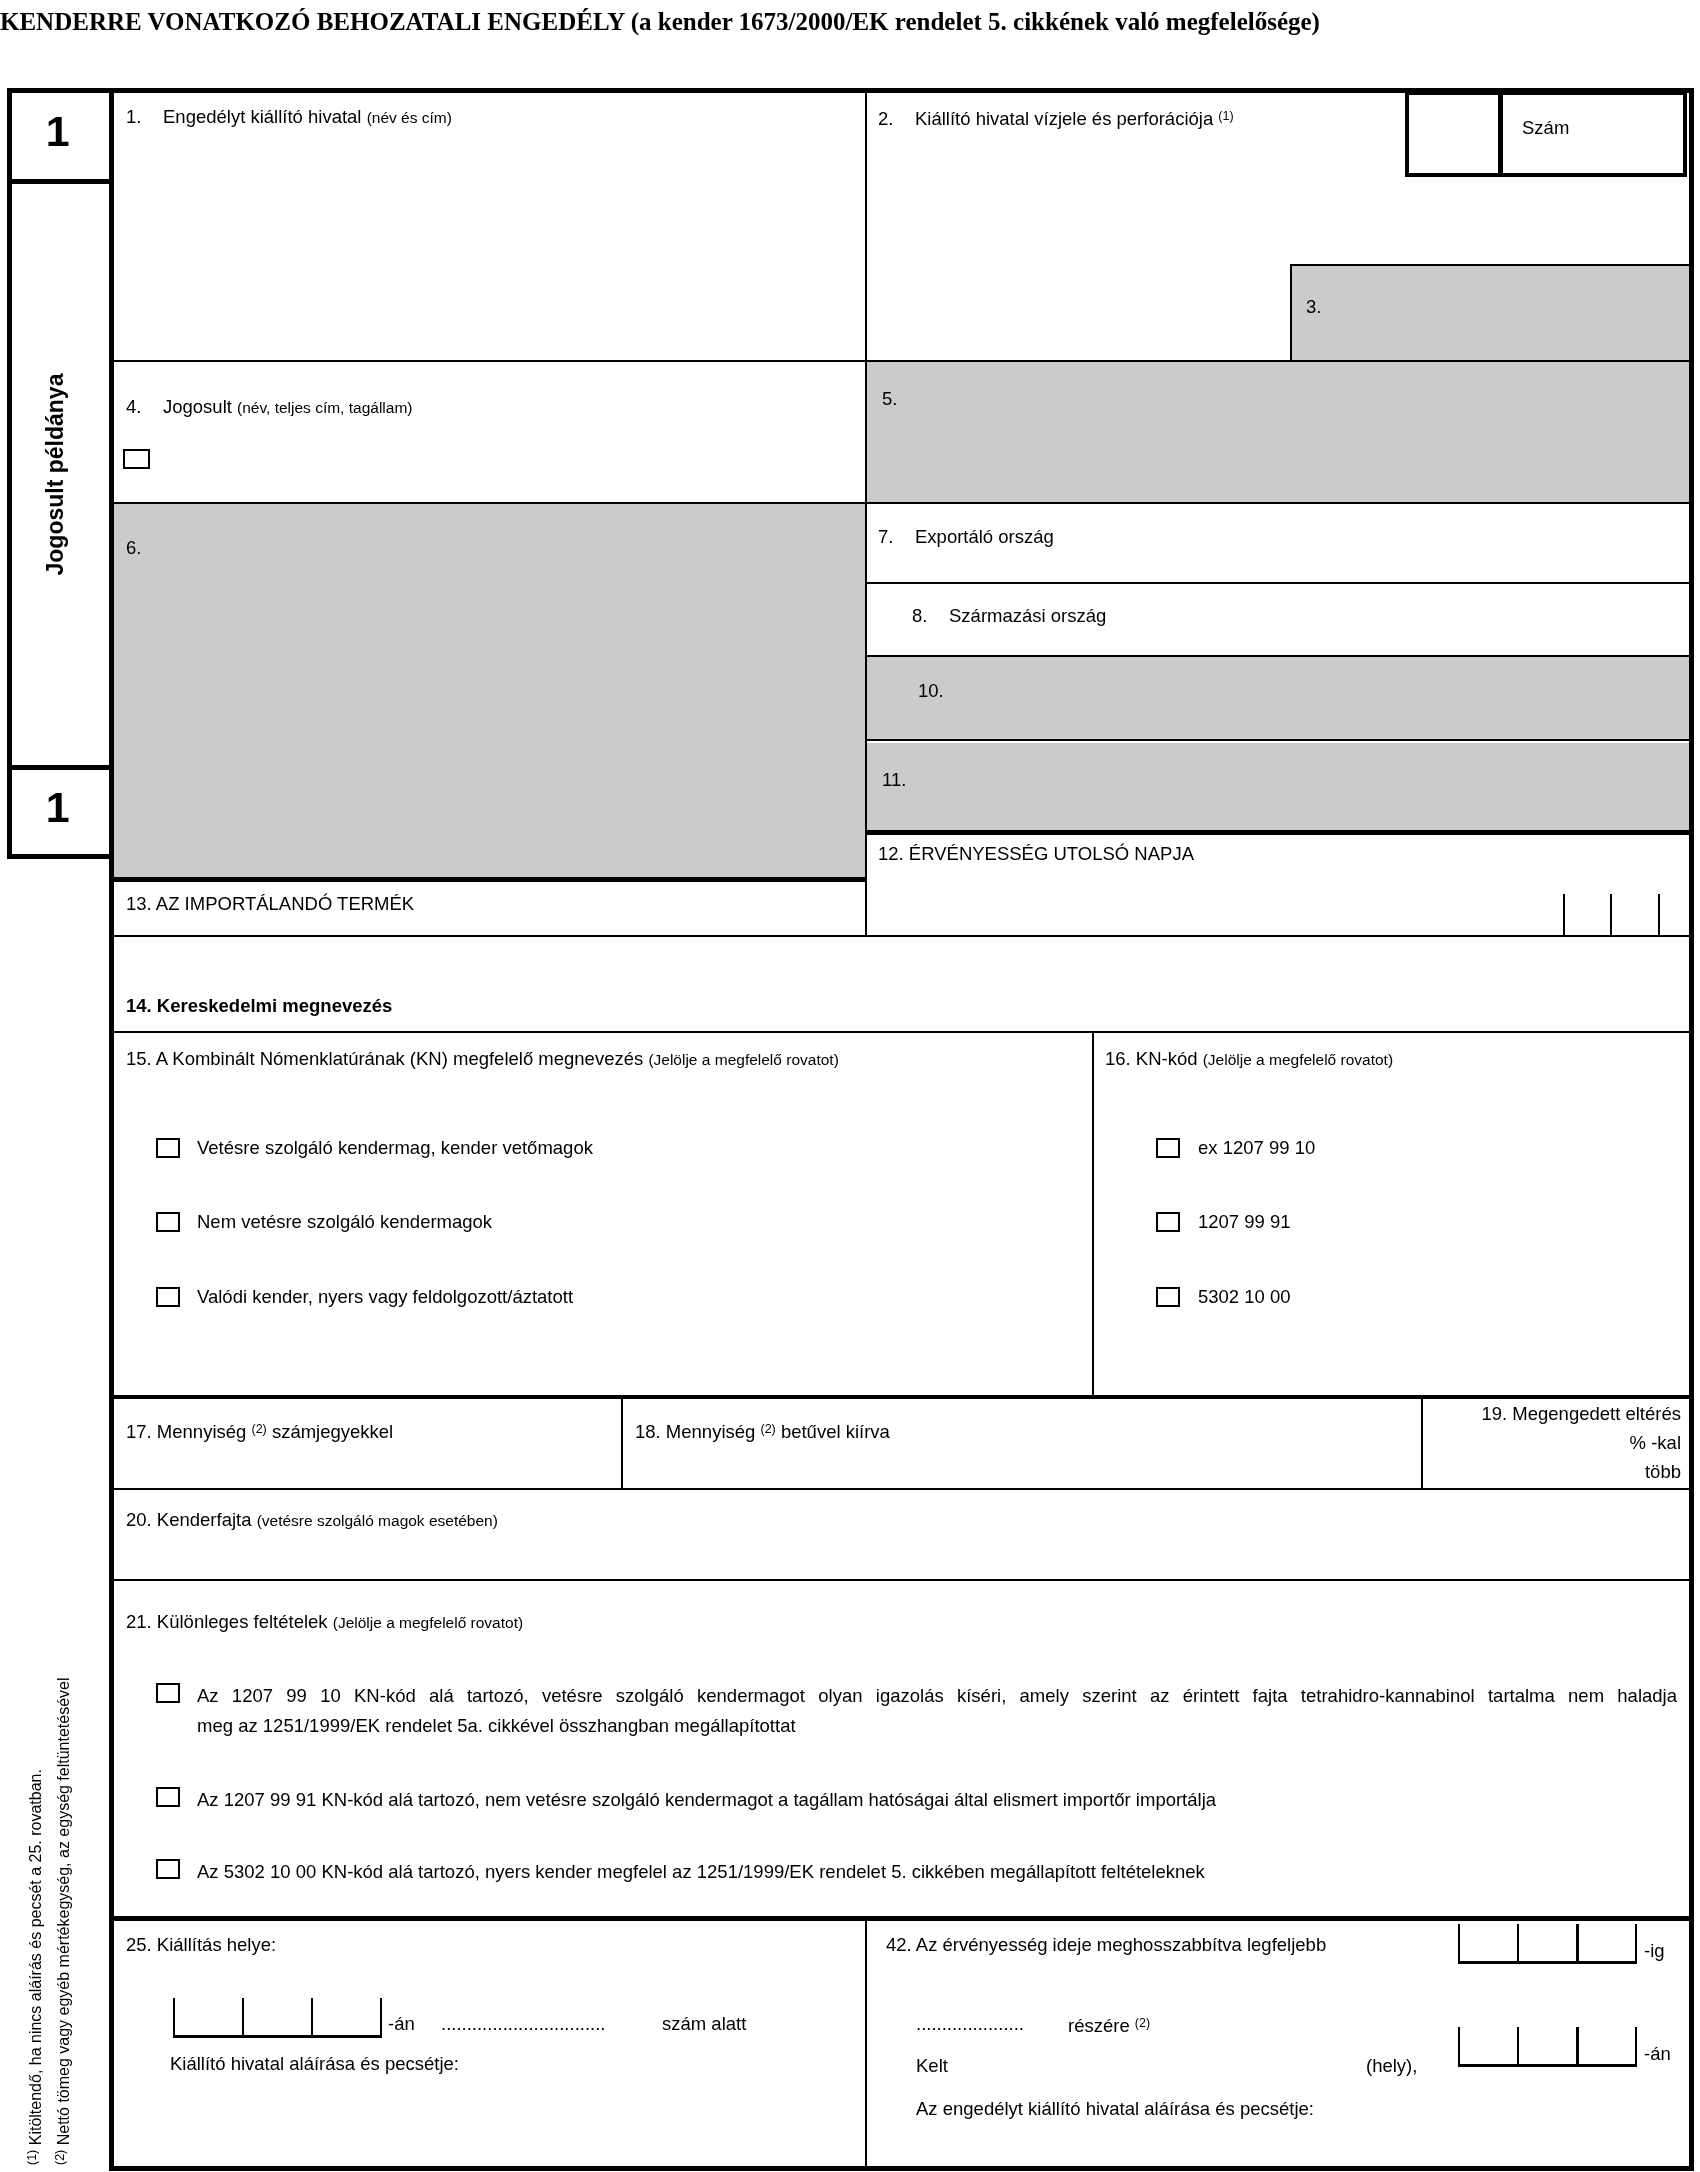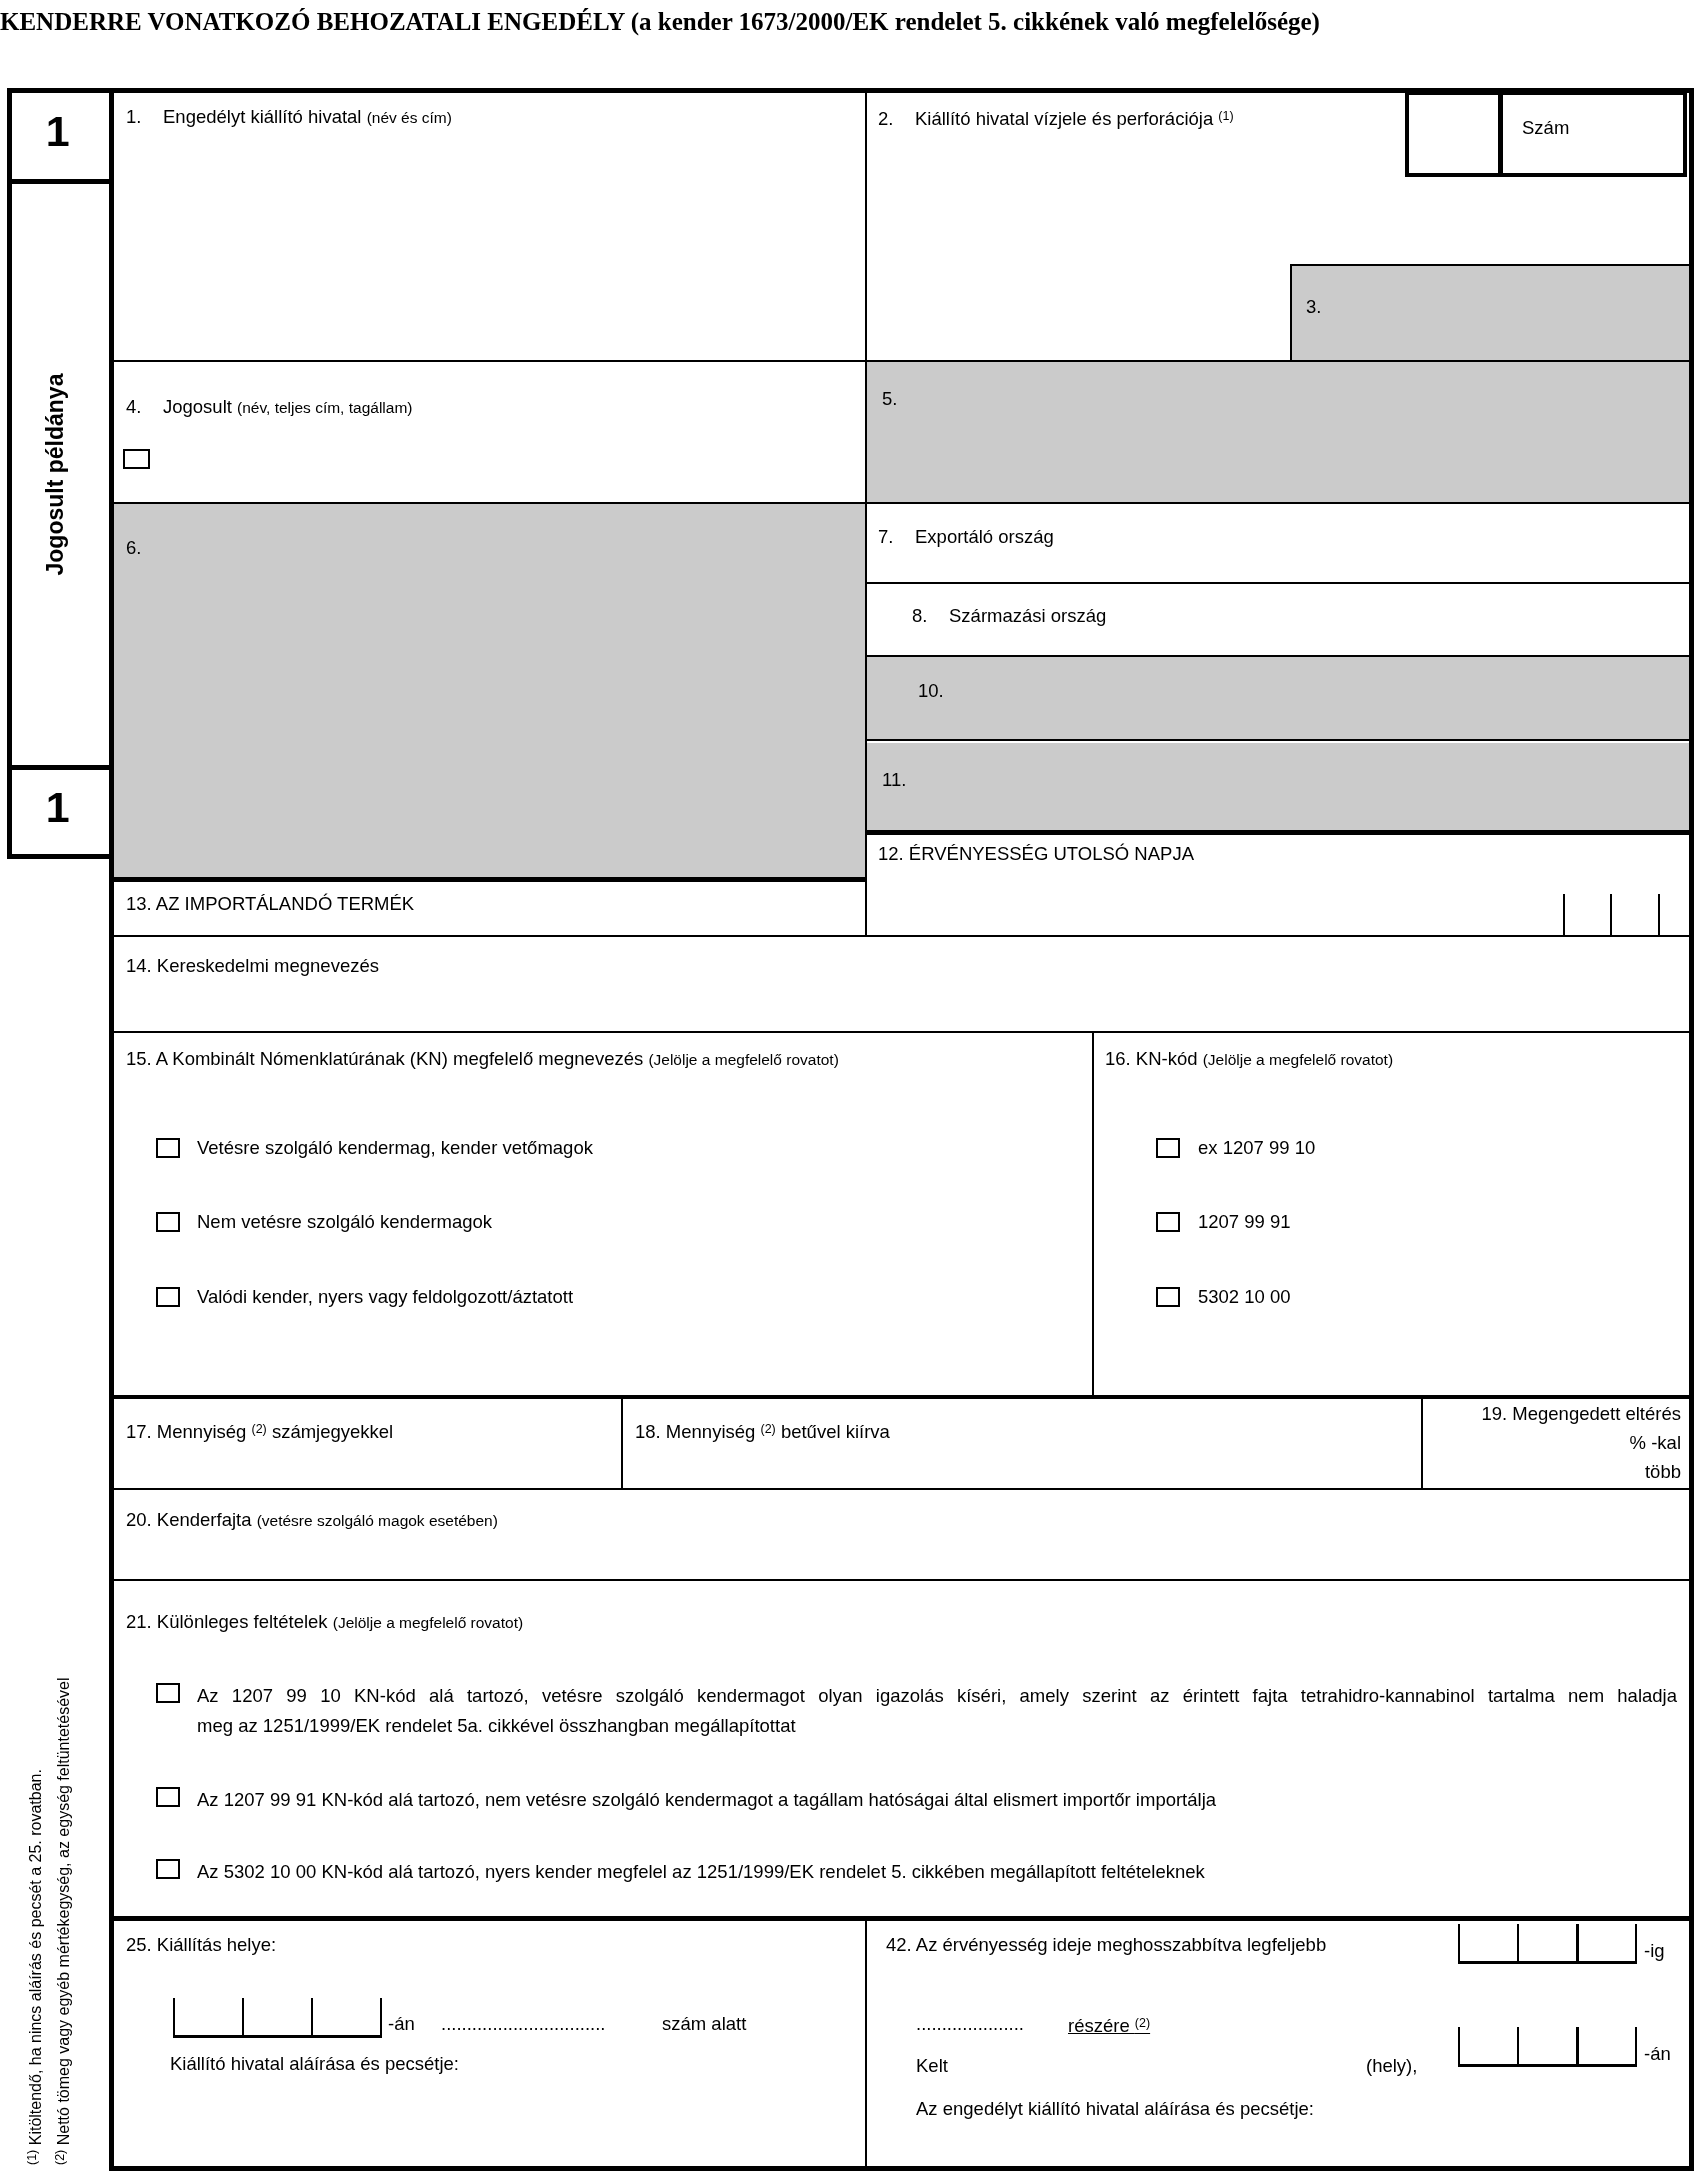--- a/index.html
+++ b/index.html
@@ -98,21 +98,21 @@
   <div class="lbl" style="left:878px;top:525px;"><span class="num">7.</span><span>Exportáló ország</span></div>
   <div class="lbl" style="left:912px;top:604px;"><span class="num">8.</span><span>Származási ország</span></div>
   <div class="lbl" style="left:882px;top:679px;margin-left:36px;">10.</div>
   <div class="lbl" style="left:882px;top:768px;">11.</div>
   <div class="lbl caps" style="left:878px;top:842px;">12. ÉRVÉNYESSÉG UTOLSÓ NAPJA</div>
   <div class="tick12" style="left:1563px;top:894px;"></div>
   <div class="tick12" style="left:1610px;top:894px;"></div>
   <div class="tick12" style="left:1658px;top:894px;"></div>
 
   <div class="lbl caps" style="left:126px;top:892px;">13. AZ IMPORTÁLANDÓ TERMÉK</div>
-  <div class="lbl" style="left:126px;top:954px;">14. Kereskedelmi megnevezés</div>
+  <div class="lbl" style="left:126px;top:994px;font-weight:bold;">14. Kereskedelmi megnevezés</div>
 
   <div class="lbl" style="left:126px;top:1047px;"><span>15. A Kombinált Nómenklatúrának (KN) megfelelő megnevezés </span><span class="sub">(Jelölje a megfelelő rovatot)</span></div>
   <div class="cb" style="left:156px;top:1138px;"></div>
   <div class="lbl" style="left:197px;top:1136px;">Vetésre szolgáló kendermag, kender vetőmagok</div>
   <div class="cb" style="left:156px;top:1212px;"></div>
   <div class="lbl" style="left:197px;top:1210px;">Nem vetésre szolgáló kendermagok</div>
   <div class="cb" style="left:156px;top:1287px;"></div>
   <div class="lbl" style="left:197px;top:1285px;">Valódi kender, nyers vagy feldolgozott/áztatott</div>
 
   <div class="lbl" style="left:1105px;top:1047px;"><span>16. KN-kód </span><span class="sub">(Jelölje a megfelelő rovatot)</span></div>
@@ -158,21 +158,21 @@
 
   <div class="lbl" style="left:886px;top:1933px;">42. Az érvényesség ideje meghosszabbítva legfeljebb</div>
   <div class="comb" style="left:1458px;top:1924px;width:179px;height:37px;">
     <div class="t t0"></div>
     <div class="t t1"></div>
     <div class="t t2"></div>
     <div class="t t3"></div>
   </div>
   <div class="lbl" style="left:1644px;top:1939px;">-ig</div>
   <div class="lbl" style="left:916px;top:2012px;">.....................</div>
-  <div class="lbl" style="left:1068px;top:2012px;text-decoration:underline;"><span>részére </span><span class="fnref">(2)</span></div>
+  <div class="lbl" style="left:1068px;top:2012px;"><span>részére </span><span class="fnref">(2)</span></div>
   <div class="lbl" style="left:916px;top:2054px;">Kelt</div>
   <div class="lbl" style="left:1366px;top:2054px;">(hely),</div>
   <div class="comb" style="left:1458px;top:2027px;width:179px;height:37px;">
     <div class="t t0"></div>
     <div class="t t1"></div>
     <div class="t t2"></div>
     <div class="t t3"></div>
   </div>
   <div class="lbl" style="left:1644px;top:2042px;">-án</div>
   <div class="lbl" style="left:916px;top:2097px;">Az engedélyt kiállító hivatal aláírása és pecsétje:</div>

